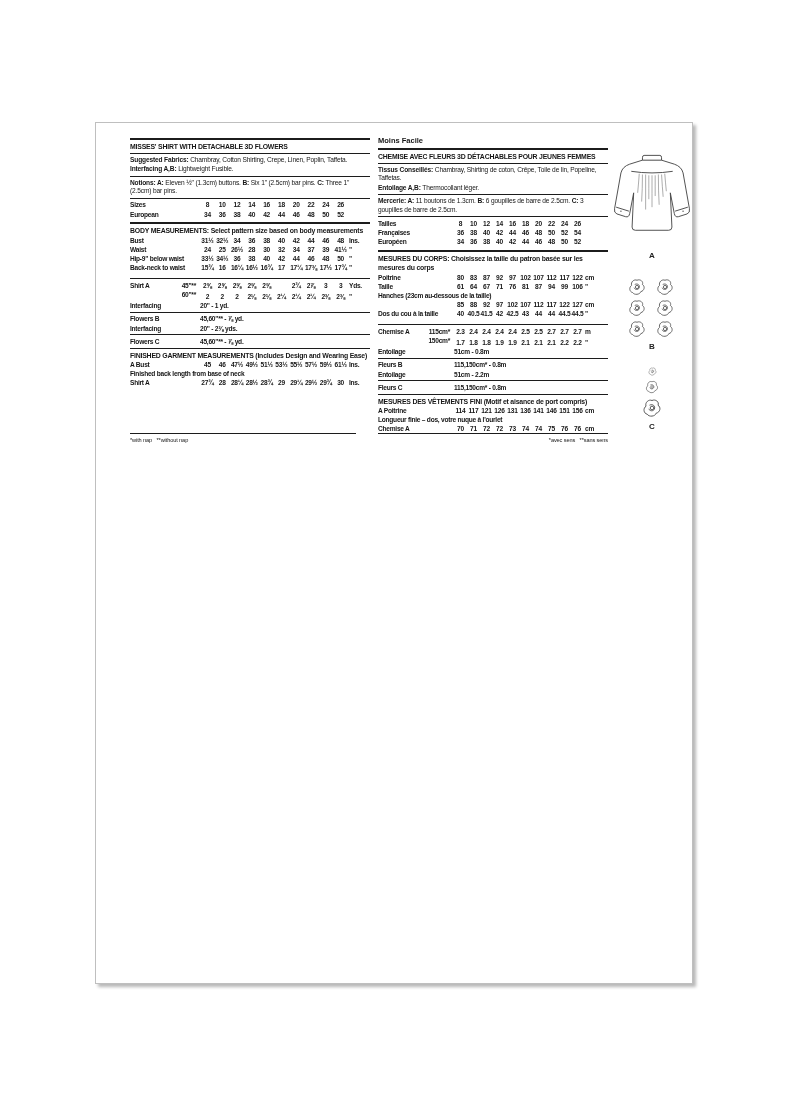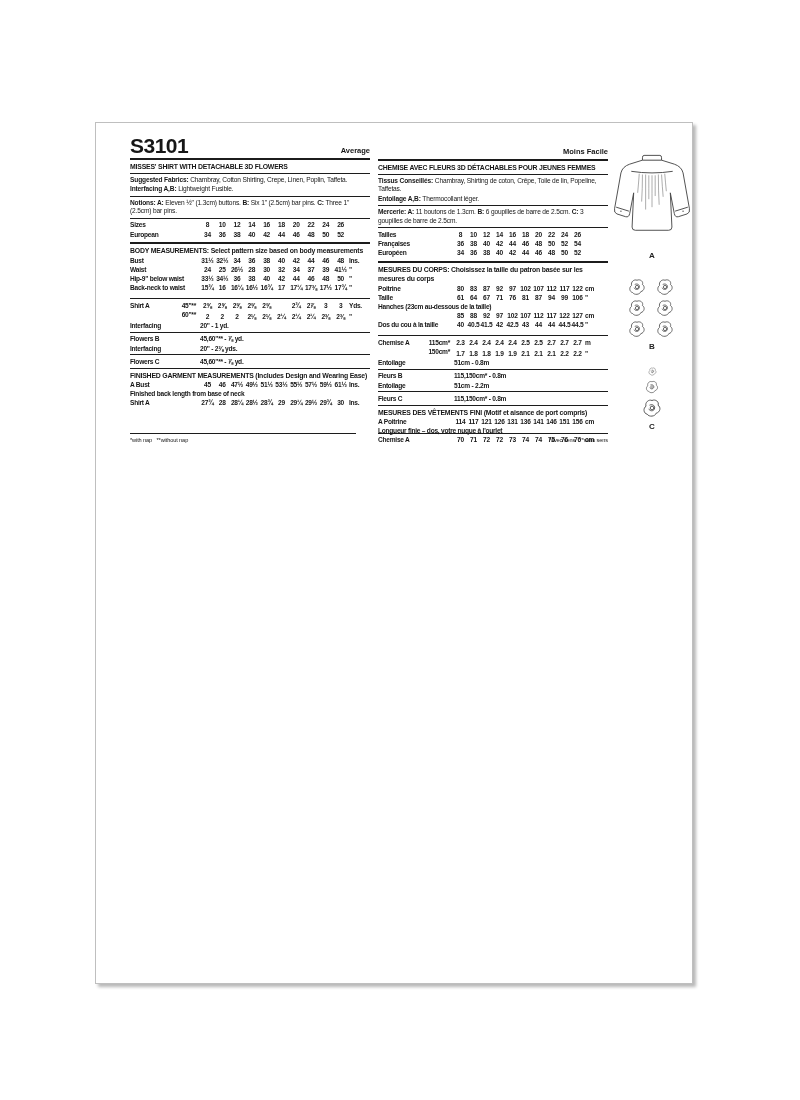--- a/index.html
+++ b/index.html
@@ -11,21 +11,21 @@
     position:absolute;left:95px;top:122px;width:596px;height:860px;
     background:#fff;border:1px solid #bfbfbf;
     box-shadow:3px 3px 3px rgba(0,0,0,.28);
   }
   .col{position:absolute;top:13px;}
   .col-en{left:34px;width:240px;}
   .col-fr{left:282px;width:230px;}
   .hdr-row{display:flex;justify-content:space-between;align-items:flex-end;}
   .code{font-size:21px;font-weight:bold;letter-spacing:-.5px;line-height:20px;}
   .badge{font-size:7.5px;font-weight:bold;line-height:10px;}
-  .fr-badge-row{display:flex;justify-content:flex-end;margin-top:11px;}
+  .fr-badge-row{display:flex;justify-content:flex-start;}
   .rule{border-top:1px solid #1c1c1c;margin:1.5px 0;}
   .rule.thick{border-top-width:2px;}
   .sec-title{font-size:6.9px;font-weight:bold;line-height:9px;padding:.5px 0;letter-spacing:-.2px;}
   .para{font-size:6.6px;line-height:8.6px;padding:.5px 0;letter-spacing:-.15px;}
   .para .b{font-weight:bold;}
   .tbl{font-size:6.6px;font-weight:bold;letter-spacing:-.25px;--lbl:70px;--unit:22px;}
   .col-fr .tbl{--lbl:76px;--unit:24px;}
   .trow{display:grid;grid-template-columns:var(--lbl) repeat(10,1fr) var(--unit);
         line-height:9.2px;align-items:baseline;}
   .tlabel{display:flex;justify-content:space-between;padding-right:4px;white-space:nowrap;}
@@ -46,24 +46,20 @@
   .flower-grid{display:grid;grid-template-columns:repeat(2,20px);gap:3px 8px;margin-top:18px;}
   .flower-grid svg,.c-stack svg{display:block;}
   .c-stack{display:flex;flex-direction:column;align-items:center;gap:4px;margin-top:16px;}
 </style>
 </head>
 <body>
 
 <div class="sheet">
 
   <div class="col col-en">
-    <div class="hdr-row">
-      <div class="code">S3101</div>
-      <div class="badge">Average</div>
-    </div>
     <div class="rule thick"></div>
     <div class="sec-title">MISSES' SHIRT WITH DETACHABLE 3D FLOWERS</div>
     <div class="rule"></div>
     <div class="para"><span class="b">Suggested Fabrics:</span><span> Chambray, Cotton Shirting, Crepe, Linen, Poplin, Taffeta.</span></div>
     <div class="para"><span class="b">Interfacing A,B:</span><span> Lightweight Fusible.</span></div>
     <div class="rule"></div>
     <div class="para"><span class="b">Notions: A:</span><span> Eleven ½" (1.3cm) buttons. </span><span class="b">B:</span><span> Six 1" (2.5cm) bar pins. </span><span class="b">C:</span><span> Three 1" (2.5cm) bar pins.</span></div>
     <div class="rule"></div>
     <div class="tbl">
         <div class="trow">

